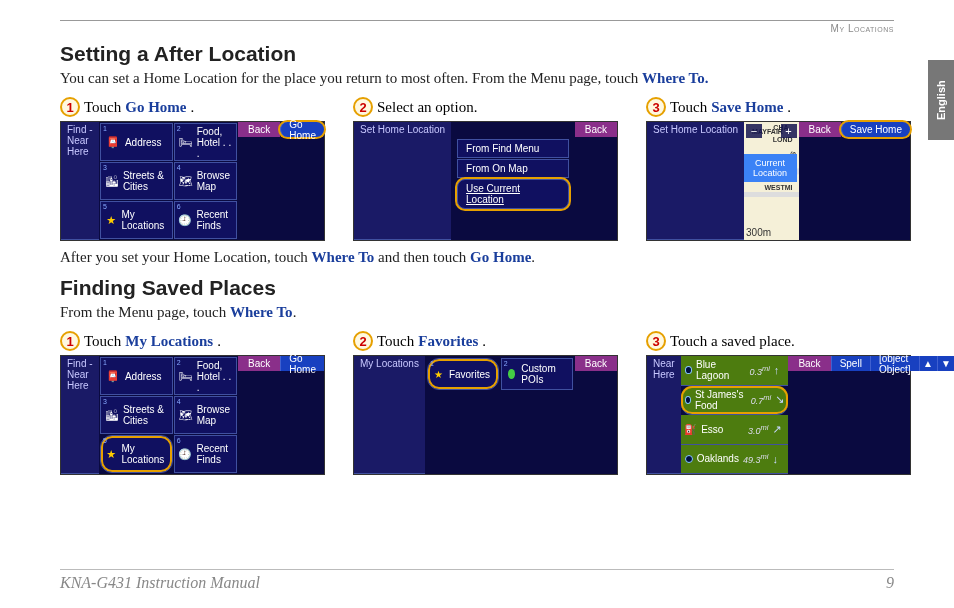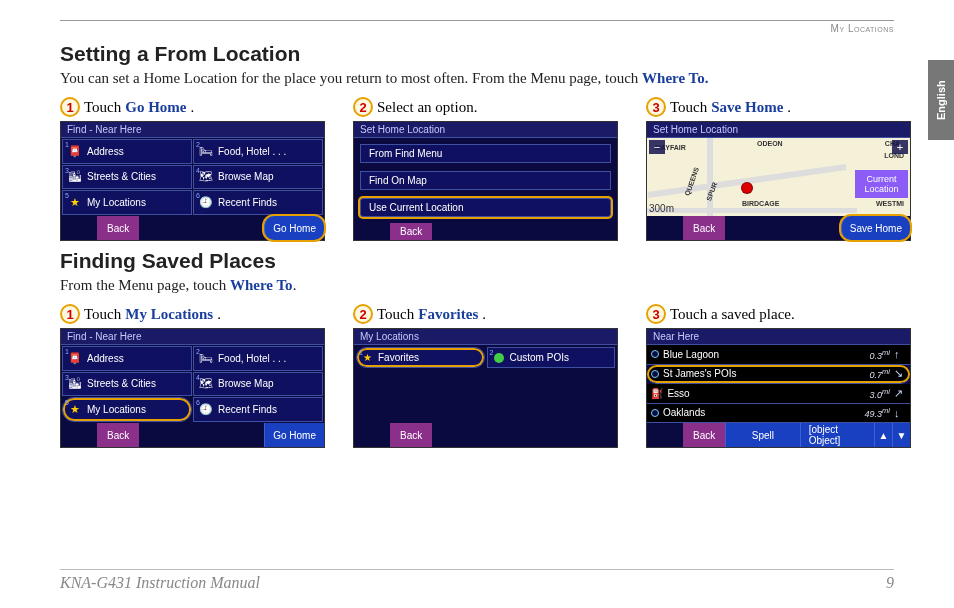--- a/index.html
+++ b/index.html
@@ -89,37 +89,36 @@
   .screenshot {
     width: 265px;
     height: 120px;
     background: #0a0a40;
     border: 1px solid #333;
     font-family: Arial, sans-serif;
     font-size: 10px;
     color: white;
     position: relative;
     display: flex;
-    flex-direction: column;
+    flex-direction: row;
   }
   .ss-title {
     background: #1a1a66;
     color: #c8c8ff;
     padding: 2px 6px;
     font-size: 10px;
     border-bottom: 1px solid #4050a0;
   }
   .ss-body {
     flex: 1;
     position: relative;
   }
   .ss-footer {
     display: flex;
-    height: 24px;
-    margin-left: 36px;
+    height: 15px;
   }
   .ss-back {
     background: #8a2f8a;
     color: white;
     padding: 1px 10px;
     font-size: 10px;
     display: flex;
     align-items: center;
   }
   .ss-spacer { flex: 1; background: #0a0a40; }
@@ -171,32 +170,33 @@
     width: 16px; height: 14px;
     display: inline-flex;
     align-items: center;
     justify-content: center;
     font-size: 11px;
   }
   
   .vlist {
     display: flex;
     flex-direction: column;
-    padding: 6px 6px;
-    gap: 8px;
+    padding: 17px 6px;
+    gap: 1px;
   }
   .vitem {
     background: #101060;
     border: 1px solid #4050a0;
     padding: 3px 8px;
     font-size: 10px;
   }
   .vitem.hl {
     box-shadow: 0 0 0 2px #e6a000;
-    border-radius: 3px;
+    border-radius: 8px;
+    text-decoration: underline;
   }
   
   .map {
     position: relative;
     width: 100%; height: 100%;
     background: #f5f0d8;
     overflow: hidden;
   }
   .map .road { position: absolute; background: #ddd; }
   .map .label { position: absolute; font-size: 7px; color: #333; font-weight: bold; }
@@ -204,21 +204,21 @@
     position: absolute;
     width: 10px; height: 10px;
     background: #d00; border-radius: 50%;
     left: 95px; top: 45px;
     box-shadow: 0 0 0 1px #800;
   }
   .map .curloc {
     position: absolute;
     right: 2px; top: 32px;
     width: 53px;
-    background: #8b5cf6;
+    background: #3b82f6;
     color: white;
     font-size: 9px;
     padding: 4px 3px;
     text-align: center;
   }
   .map .scale {
     position: absolute;
     left: 2px; bottom: 2px;
     font-size: 10px;
     color: #333;
@@ -259,21 +259,21 @@
   
   .near-list { display: flex; flex-direction: column; height: 100%; }
   .near-row {
     flex: 1;
     display: flex;
     align-items: center;
     border-bottom: 1px solid #4050a0;
     padding: 0 4px;
     gap: 4px;
     font-size: 10px;
-    background: #000000;
+    background: #4d7c0f;
     position: relative;
   }
   .near-row.hl {
     box-shadow: inset 0 0 0 2px #e6a000;
     border-radius: 11px;
   }
   .near-row .dot {
     width: 8px; height: 8px;
     border: 1px solid #88c8ff;
     border-radius: 50%;
@@ -307,21 +307,21 @@
 </style>
 </head>
 <body>
 
 <div class="page">
   <div class="top-rule"></div>
   <div class="header-small">My Locations</div>
 
   <div class="lang-tab">English</div>
 
-  <h2>Setting a From Location</h2>
+  <h2>Setting a After Location</h2>
   <p class="body-text">
     <span>You can set a Home Location for the place you return to most often. From the Menu page, touch </span><span class="link">Where To.</span>
   </p>
 
   <div class="steps-row">
 
     <div class="step-col">
       <div class="step-label">
         <span class="num-circle">1</span>
         <span> Touch </span>
@@ -375,21 +375,21 @@
     <div class="step-col">
       <div class="step-label">
         <span class="num-circle">2</span>
         <span> Select an option.</span>
       </div>
       <div class="screenshot">
         <div class="ss-title">Set Home Location</div>
         <div class="ss-body">
           <div class="vlist">
             <div class="vitem">From Find Menu</div>
-            <div class="vitem">Find On Map</div>
+            <div class="vitem">From On Map</div>
             <div class="vitem hl">Use Current Location</div>
           </div>
         </div>
         <div class="ss-footer">
           <div class="ss-back">Back</div>
           <div class="ss-spacer"></div>
         </div>
       </div>
     </div>
 
@@ -428,20 +428,23 @@
         </div>
         <div class="ss-footer">
           <div class="ss-back">Back</div>
           <div class="ss-spacer"></div>
           <div class="ss-btn hl">Save Home</div>
         </div>
       </div>
     </div>
   </div>
 
+  <p class="body-text">
+    <span>After you set your Home Location, touch </span><span class="link">Where To</span><span> and then touch </span><span class="link">Go Home</span><span>.</span>
+  </p>
 
   <h2>Finding Saved Places</h2>
   <p class="body-text">
     <span>From the Menu page, touch </span><span class="link">Where To</span><span>.</span>
   </p>
 
   <div class="steps-row">
 
     <div class="step-col">
       <div class="step-label">
@@ -534,21 +537,21 @@
         <div class="ss-body">
           <div class="near-list">
             <div class="near-row">
               <span class="dot"></span>
               <span>Blue Lagoon</span>
               <span class="dist"><span>0.3</span><sup>mi</sup></span>
               <span class="arrow">↑</span>
             </div>
             <div class="near-row hl">
               <span class="dot"></span>
-              <span>St James's POIs</span>
+              <span>St James's Food</span>
               <span class="dist"><span>0.7</span><sup>mi</sup></span>
               <span class="arrow">↘</span>
             </div>
             <div class="near-row">
               <span style="font-size:10px;">⛽</span>
               <span>Esso</span>
               <span class="dist"><span>3.0</span><sup>mi</sup></span>
               <span class="arrow">↗</span>
             </div>
             <div class="near-row">

